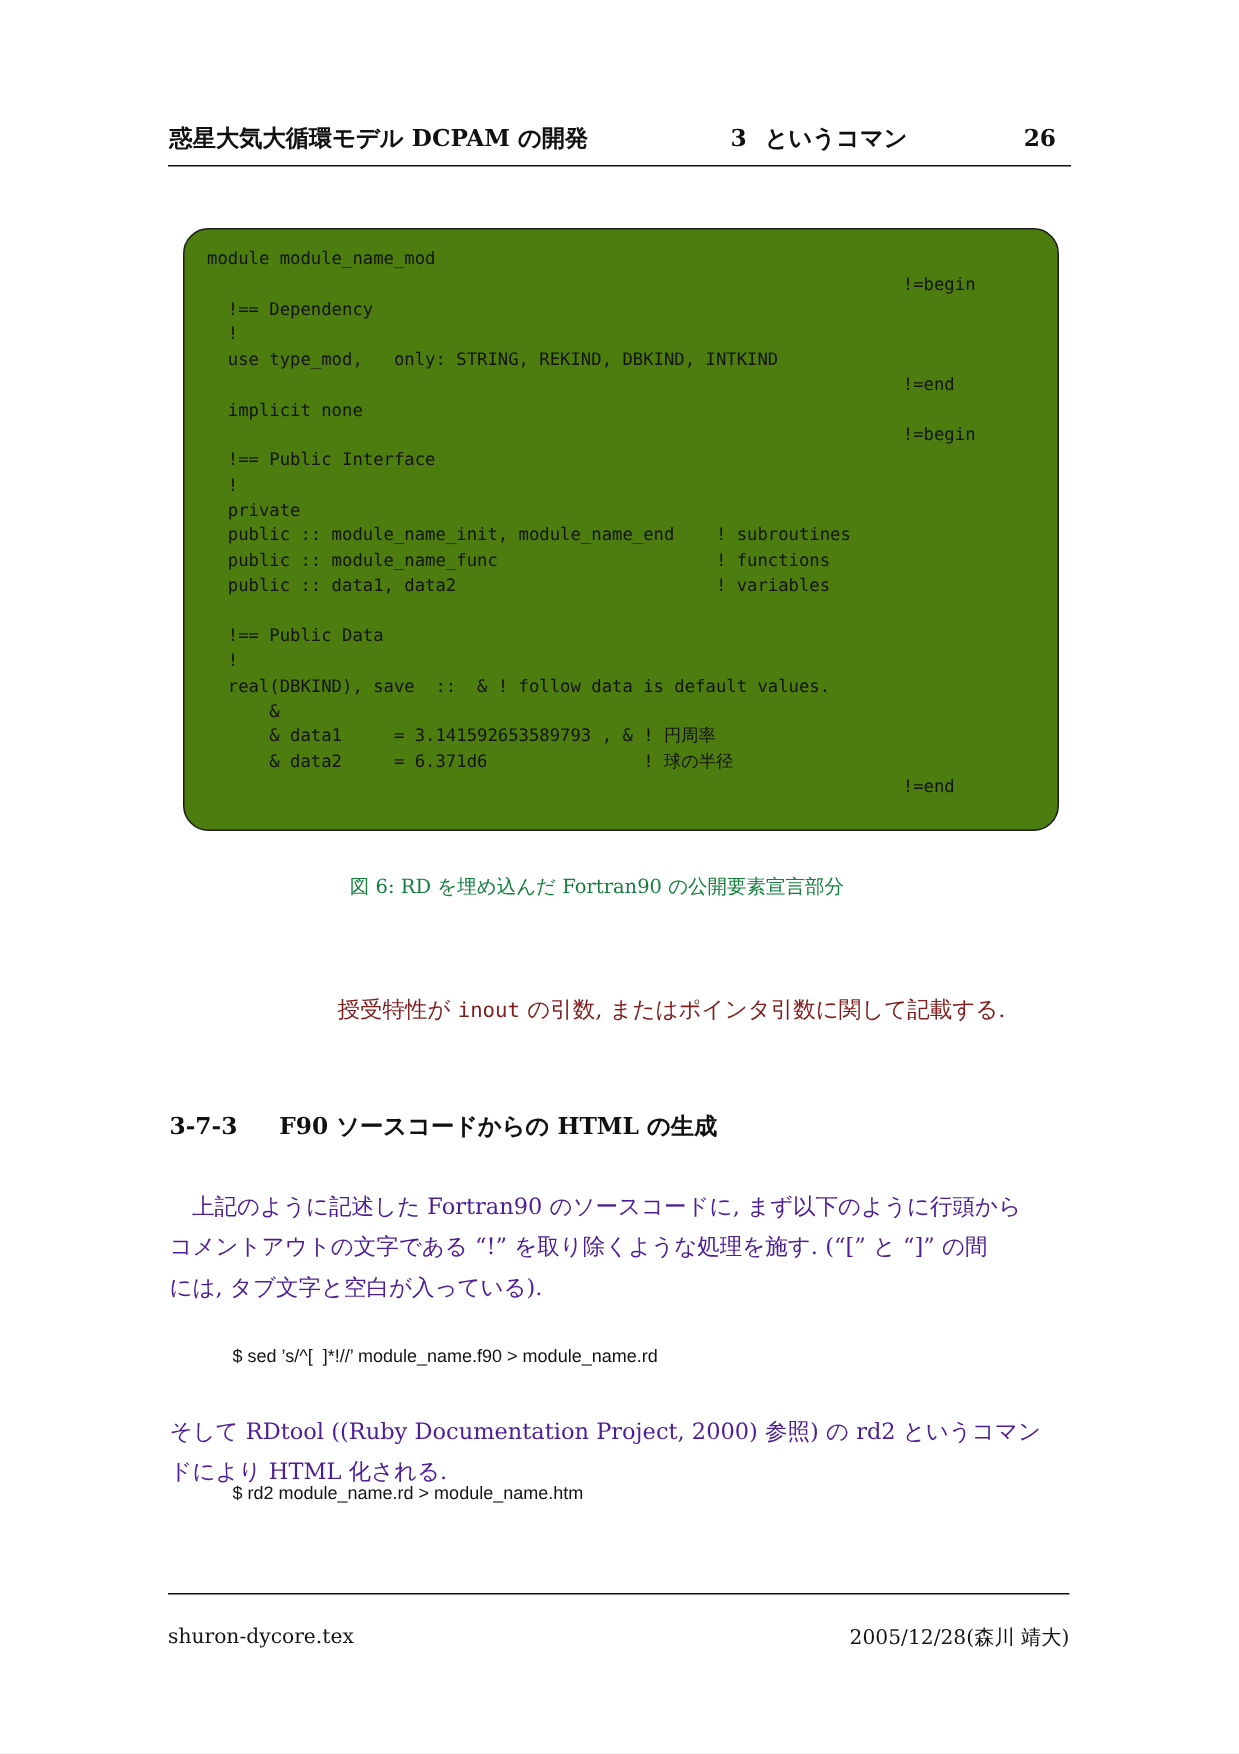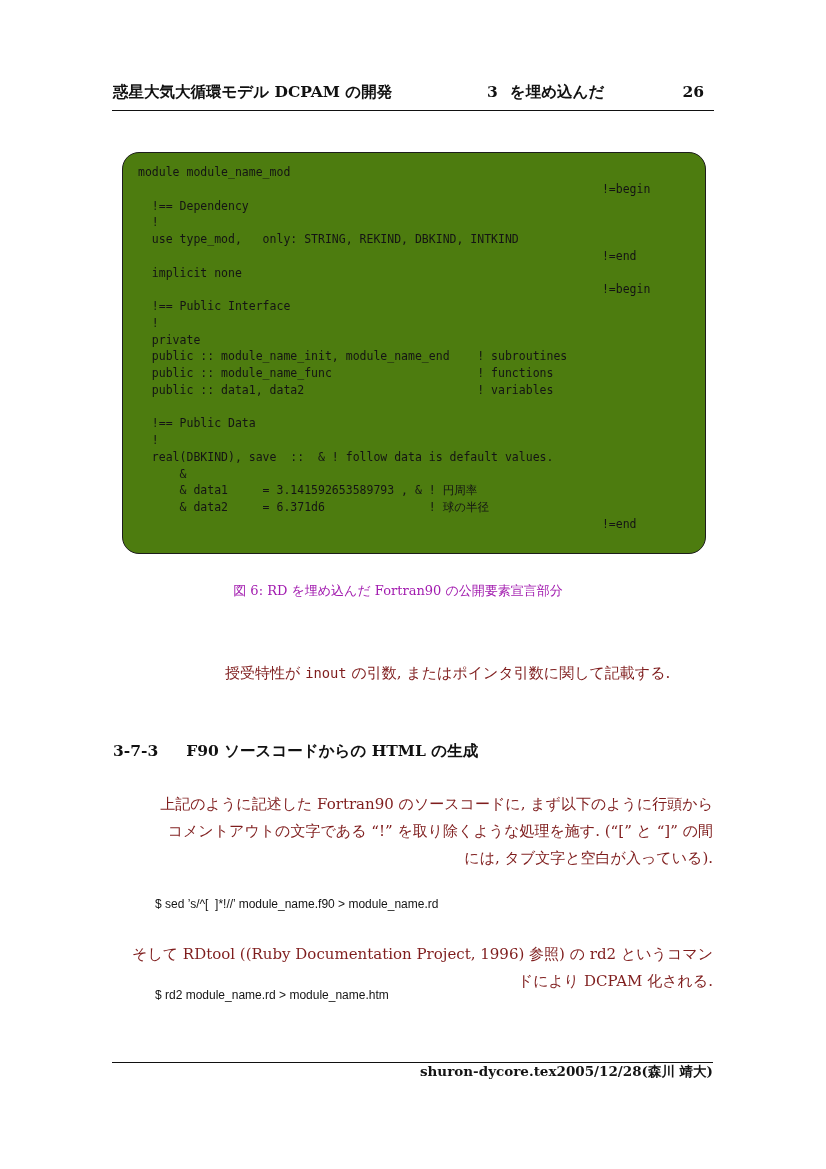--- a/index.html
+++ b/index.html
@@ -30,63 +30,63 @@
   }
   .code{
     position:absolute;left:15px;top:11px;right:4px;bottom:4px;
     font-family:"DejaVu Sans Mono","Liberation Mono",monospace;
     font-size:11.5px;line-height:16.75px;
     white-space:pre;color:#141414;
     overflow:hidden;
   }
   .caption{
     position:absolute;left:0;top:582px;width:796px;
-    text-align:center;font-size:13px;color:#a21caf;
+    text-align:center;font-size:13px;color:#15803d;
   }
   .note{
     position:absolute;left:225px;top:664px;width:560px;
     font-size:15px;color:#7f1d1d;
   }
   .tt{font-family:"DejaVu Sans Mono","Liberation Mono",monospace;font-size:0.92em;}
   .sec-heading{
     position:absolute;left:113px;top:741px;
     font-size:15.5px;font-weight:bold;color:#111;
   }
   .sec-heading .sh-num{margin-right:28px;}
   .para{
     position:absolute;left:113px;width:600px;
-    font-size:15px;line-height:27px;color:#7f1d1d;text-align:right;
+    font-size:15px;line-height:27px;color:#4c1d95;
   }
   .p1{top:791px;}
   .p2{top:941px;}
   .pline{white-space:pre-wrap;}
   .pline.indent{padding-left:15px;}
   .cmd{
     position:absolute;left:155px;
     font-family:Liberation Sans, sans-serif;
     font-size:12px;color:#141414;white-space:pre;
   }
   .c1{top:897px;}
   .c2{top:988px;}
   .footer{
     position:absolute;left:112px;top:1062px;width:601px;
     border-top:1.2px solid #111;
-    padding-top:0;
-    display:flex;justify-content:flex-end;
-    font-size:13.5px;color:#141414;font-weight:bold;
+    padding-top:20px;
+    display:flex;justify-content:space-between;
+    font-size:13.5px;color:#141414;
   }
 </style>
 </head>
 <body>
 
 <div class="page">
 
   <div class="header">
     <span class="h-title">惑星大気大循環モデル DCPAM の開発</span>
-    <span class="h-sec"><span class="h-secno">3</span><span>を埋め込んだ</span></span>
+    <span class="h-sec"><span class="h-secno">3</span><span>というコマン</span></span>
     <span class="h-page">26</span>
   </div>
 
   <div class="codebox">
     <div class="code">module module_name_mod
                                                                    !=begin
   !== Dependency
   !
   use type_mod,   only: STRING, REKIND, DBKIND, INTKIND
                                                                    !=end
@@ -116,22 +116,22 @@
 
   <div class="para p1">
     <div class="pline indent">上記のように記述した Fortran90 のソースコードに, まず以下のように行頭から</div>
     <div class="pline">コメントアウトの文字である “!” を取り除くような処理を施す. (“[” と “]” の間</div>
     <div class="pline">には, タブ文字と空白が入っている).</div>
   </div>
 
   <div class="cmd c1">$ sed ’s/^[  ]*!//’ module_name.f90 &gt; module_name.rd</div>
 
   <div class="para p2">
-    <div class="pline">そして RDtool ((Ruby Documentation Project, 1996) 参照) の rd2 というコマン</div>
-    <div class="pline">ドにより DCPAM 化される.</div>
+    <div class="pline">そして RDtool ((Ruby Documentation Project, 2000) 参照) の rd2 というコマン</div>
+    <div class="pline">ドにより HTML 化される.</div>
   </div>
 
   <div class="cmd c2">$ rd2 module_name.rd &gt; module_name.htm</div>
 
   <div class="footer">
     <span>shuron-dycore.tex</span>
     <span>2005/12/28(森川 靖大)</span>
   </div>
 
 </div>

